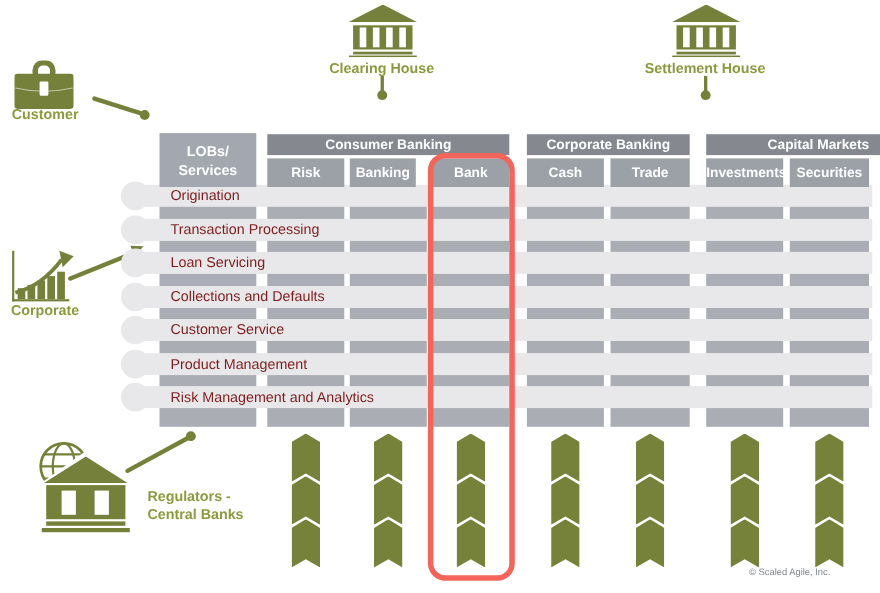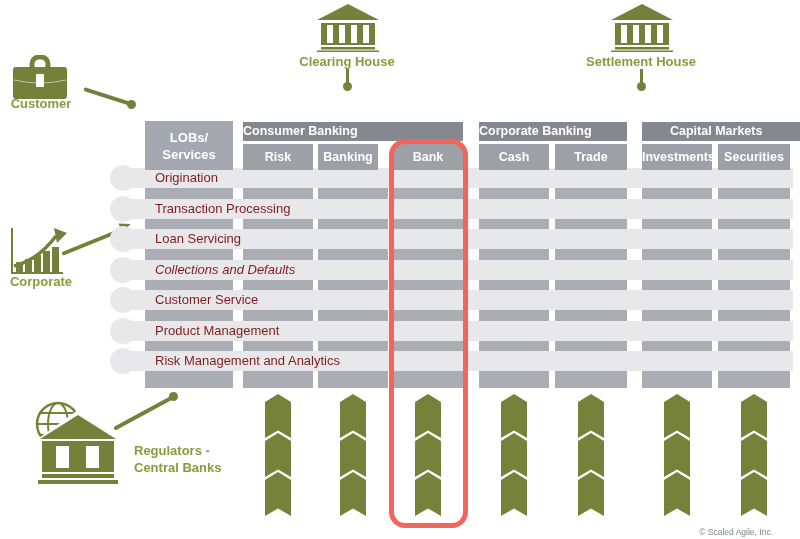--- a/index.html
+++ b/index.html
@@ -9,21 +9,21 @@
   }
   .abs{position:absolute;}
 
   
   .bank-bar{left:145px;top:95px;width:645px;height:23px;background:#7C828A;
     color:#fff;font-weight:bold;font-size:13px;line-height:23px;text-align:center;}
   .lobs-box{left:145px;top:121px;width:88px;height:49px;background:#A3A7AF;
     color:#fff;font-weight:bold;font-size:13px;line-height:17px;text-align:center;
     display:flex;flex-direction:column;justify-content:center;z-index:2;}
   .group-hdr{top:122px;height:19px;background:#85898F;color:#fff;font-weight:bold;
-    font-size:12.5px;line-height:19px;z-index:2;}
+    font-size:12.5px;line-height:19px;text-align:center;z-index:2;}
   .sub-hdr{top:144px;height:26px;background:#9CA1A8;color:#fff;font-weight:bold;
     font-size:12.5px;line-height:26px;text-align:center;z-index:2;}
   .col-body{top:170px;height:218px;background:#AAAEB4;z-index:0;}
 
   
   .pill-cap{width:26px;height:26px;border-radius:50%;background:#E8E8EA;left:110px;z-index:1;}
   .pill-bar{left:123px;width:670px;height:20px;background:#E8E8EA;z-index:1;
     color:#7f1d1d;font-size:13px;line-height:20px;padding-left:32px;box-sizing:border-box;
     white-space:nowrap;}
 
@@ -40,21 +40,21 @@
     border-radius:16px;box-sizing:border-box;z-index:3;background:transparent;}
 
   
   .olabel{color:#8C993D;font-weight:bold;font-size:13px;z-index:2;}
   .conn{height:3.5px;background:#75813A;border-radius:2px;transform-origin:0 50%;z-index:1;}
   .vconn{width:3px;background:#75813A;z-index:1;}
   .dot{width:9px;height:9px;border-radius:50%;background:#75813A;z-index:1;}
   .ahead{width:0;height:0;border-left:11px solid #75813A;border-top:5px solid transparent;
     border-bottom:5px solid transparent;z-index:1;}
 
-  .copyright{left:681px;top:515px;width:92px;text-align:right;color:#7F848D;font-size:8.5px;z-index:1;margin-top:12px;}
+  .copyright{left:681px;top:515px;width:92px;color:#7F848D;font-size:8.5px;z-index:1;}
 </style>
 </head>
 <body>
 
 <div class="canvas">
 
   <div class="abs" style="left:317px;top:4px;width:62px;height:48px;">
     <svg width="62" height="48" viewBox="0 0 62 48">
       <polygon points="31,0 62,16 0,16" fill="#75813A"></polygon>
       <rect x="4" y="19" width="54" height="22" fill="#75813A"></rect>
@@ -169,21 +169,21 @@
   <div class="abs pill-cap" style="top:165px;"></div>
   <div class="abs pill-bar" style="top:168px;">Origination</div>
 
   <div class="abs pill-cap" style="top:196px;"></div>
   <div class="abs pill-bar" style="top:199px;">Transaction Processing</div>
 
   <div class="abs pill-cap" style="top:226px;"></div>
   <div class="abs pill-bar" style="top:229px;">Loan Servicing</div>
 
   <div class="abs pill-cap" style="top:257px;"></div>
-  <div class="abs pill-bar" style="top:260px;font-style:italic;">Collections and Defaults</div>
+  <div class="abs pill-bar" style="top:260px;">Collections and Defaults</div>
 
   <div class="abs pill-cap" style="top:287px;"></div>
   <div class="abs pill-bar" style="top:290px;">Customer Service</div>
 
   <div class="abs pill-cap" style="top:318px;"></div>
   <div class="abs pill-bar" style="top:321px;">Product Management</div>
 
   <div class="abs pill-cap" style="top:348px;"></div>
   <div class="abs pill-bar" style="top:351px;">Risk Management and Analytics</div>
 

